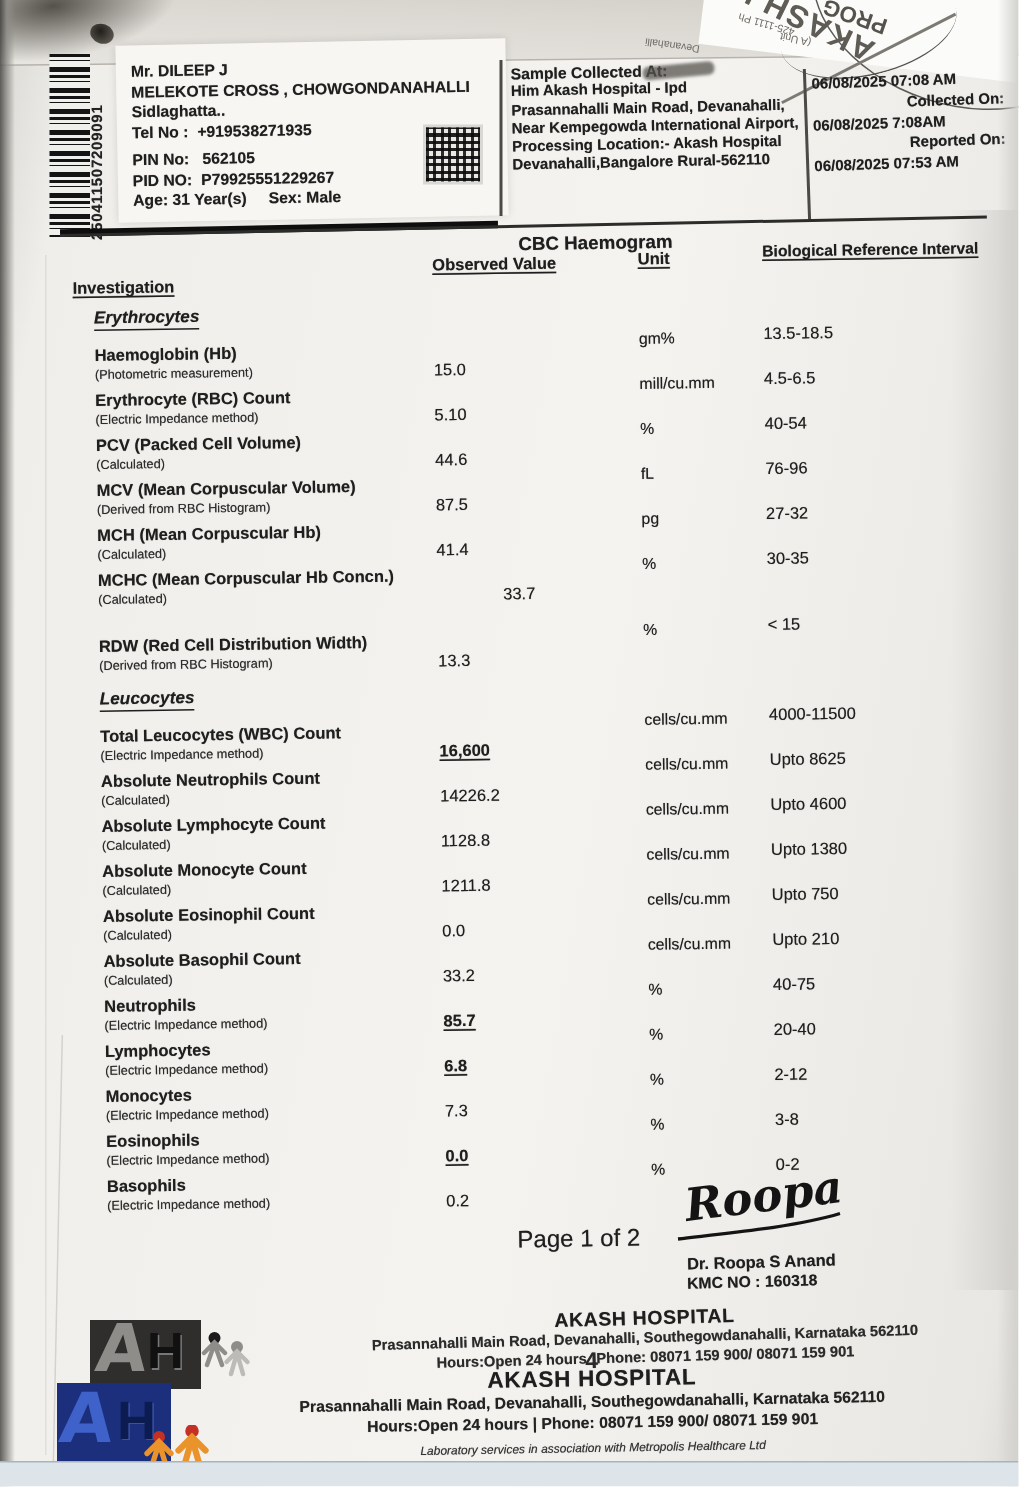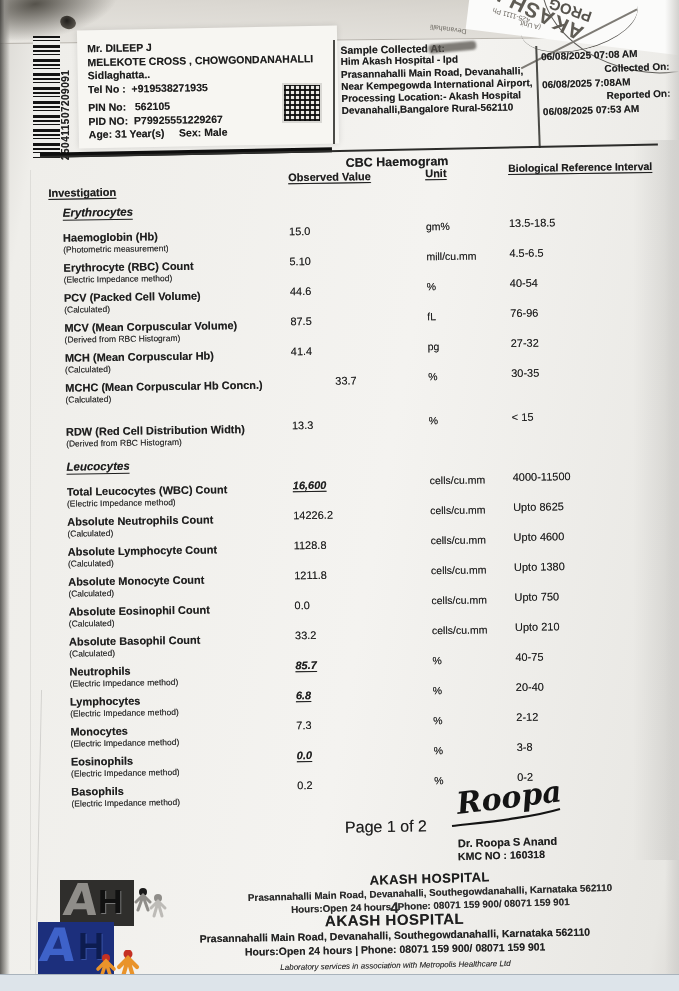--- a/index.html
+++ b/index.html
@@ -77,23 +77,23 @@
   .th-inv{left:8px;top:20px;}
   .th-obs{left:248px;top:8px;}
   .th-unit{left:385px;top:6px;}
   .th-ref{left:468px;top:2px;font-size:10.5px;}
   .sectionhead{position:relative;height:26px;}
   .sec-name{position:absolute;left:22px;top:4px;font-size:11.5px;font-weight:bold;font-style:italic;
     border-bottom:1.4px solid #1e1e1e;padding-bottom:1px;}
   .row{position:relative;height:30px;}
   .row .lbl{position:absolute;left:22px;top:3px;font-size:11px;font-weight:bold;white-space:nowrap;}
   .row .mth{position:absolute;left:22px;top:16px;font-size:8.5px;color:#2b2b2b;white-space:nowrap;}
-  .row .val{position:absolute;left:248px;top:0px;font-size:11px;white-space:nowrap;}
+  .row .val{position:absolute;left:248px;top:16px;font-size:11px;white-space:nowrap;}
   .row.wide .val{left:292px;}
-  .row .val.abn{font-weight:bold;text-decoration:underline;text-underline-offset:2px;font-style:italic;}
+  .row .val.abn{font-weight:bold;text-decoration:underline;text-underline-offset:2px;}
   .row .unit{position:absolute;left:385px;top:-3px;font-size:10.5px;white-space:nowrap;}
   .row .rng{position:absolute;left:468px;top:-5px;font-size:11px;white-space:nowrap;}
 
   
   .page-label{position:absolute;left:345px;top:818px;font-size:16px;transform:rotate(-1deg);}
   .sig{position:absolute;left:448px;top:778px;}
   .doctor{position:absolute;left:458px;top:836px;font-size:11px;font-weight:bold;transform:rotate(-1.5deg);white-space:nowrap;}
   .kmc{position:absolute;left:458px;top:849px;font-size:10.5px;font-weight:bold;transform:rotate(-1.5deg);white-space:nowrap;}
   .hblock1{position:absolute;left:150px;top:872px;width:560px;text-align:center;transform:rotate(-1.6deg);line-height:13.5px;}
   .hblock1 .name{font-size:13px;font-weight:bold;letter-spacing:.4px;}

